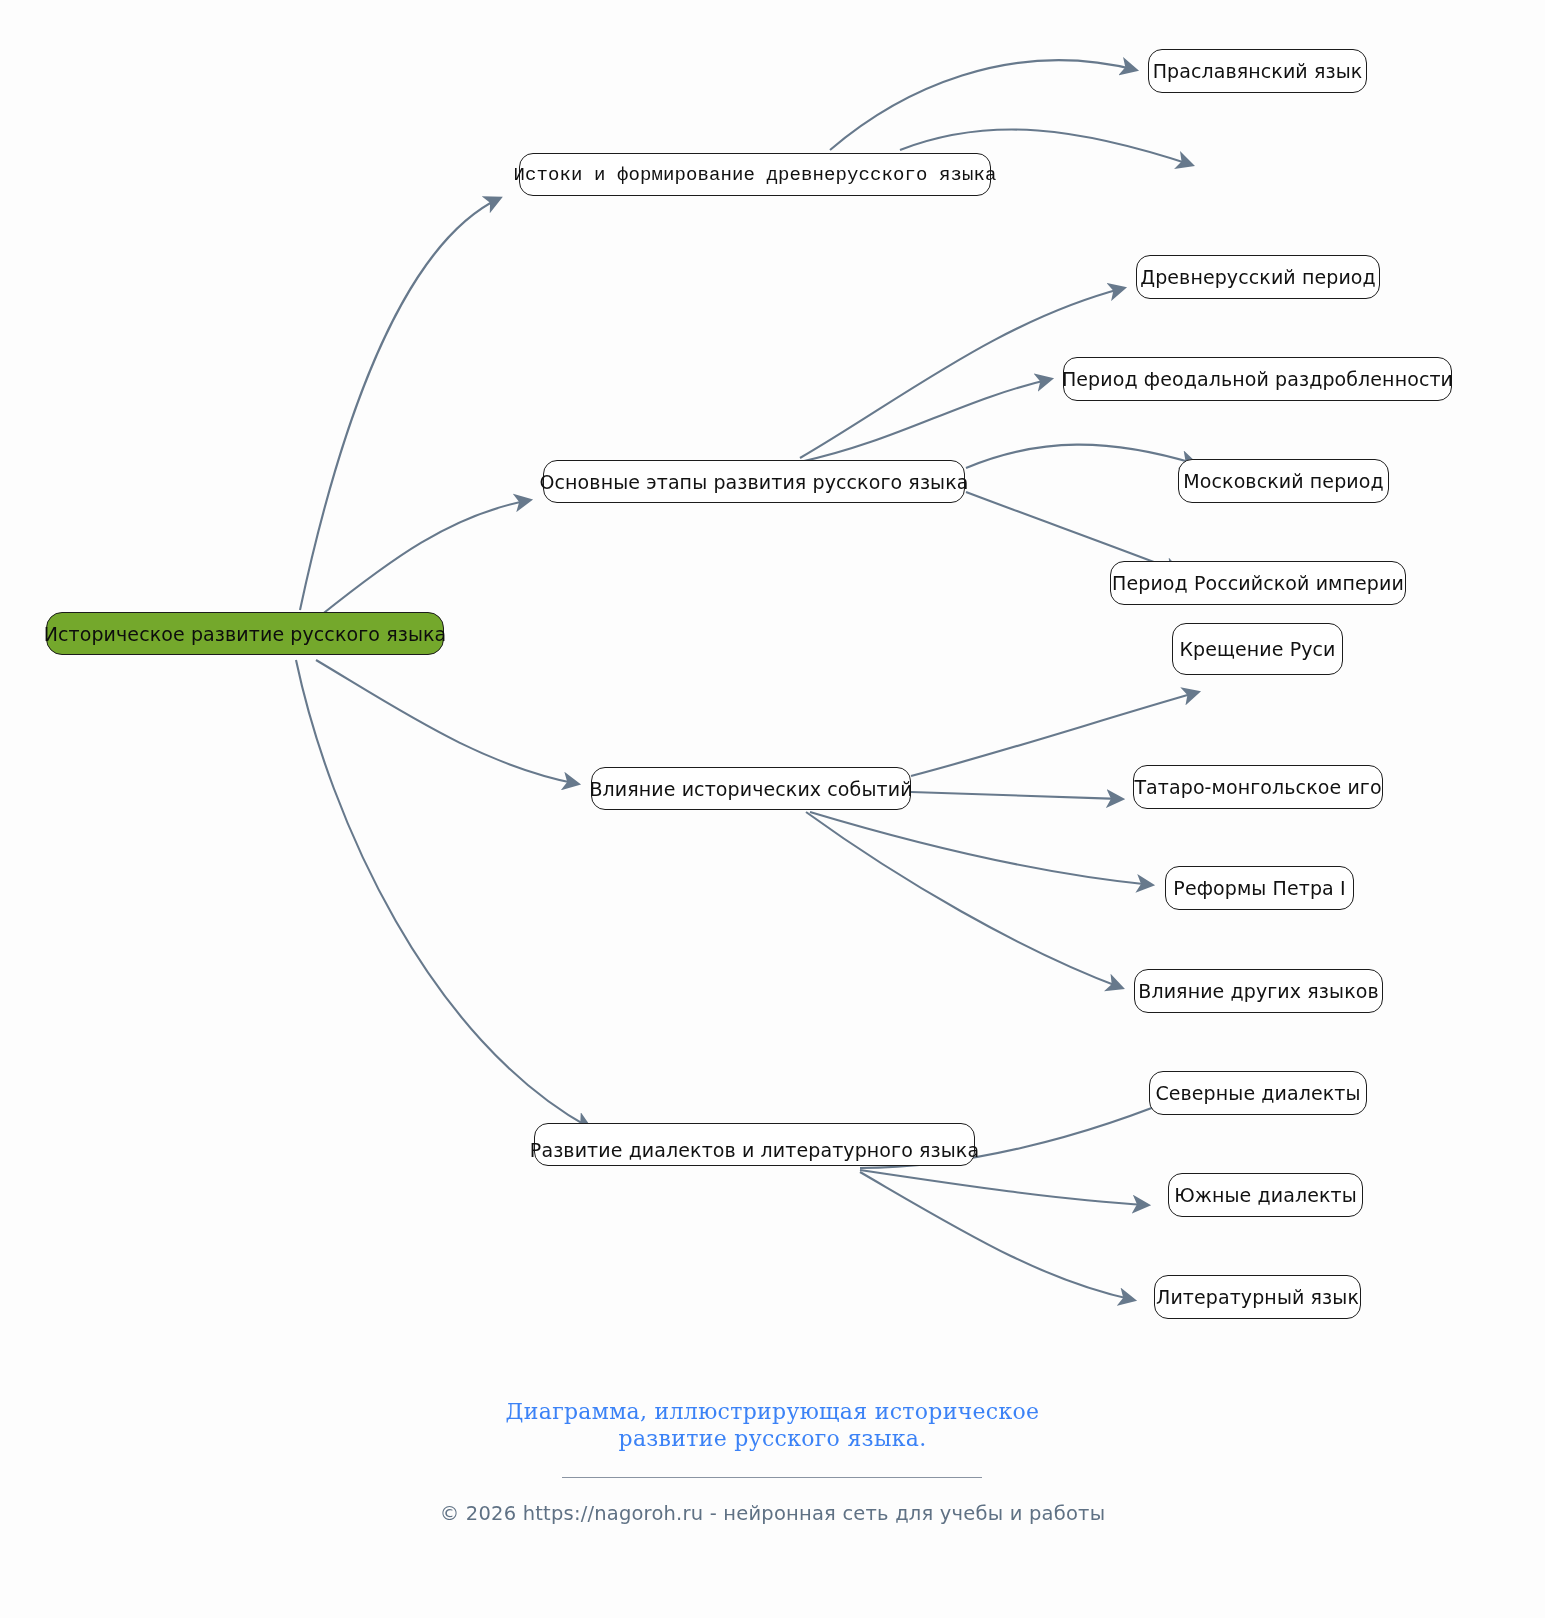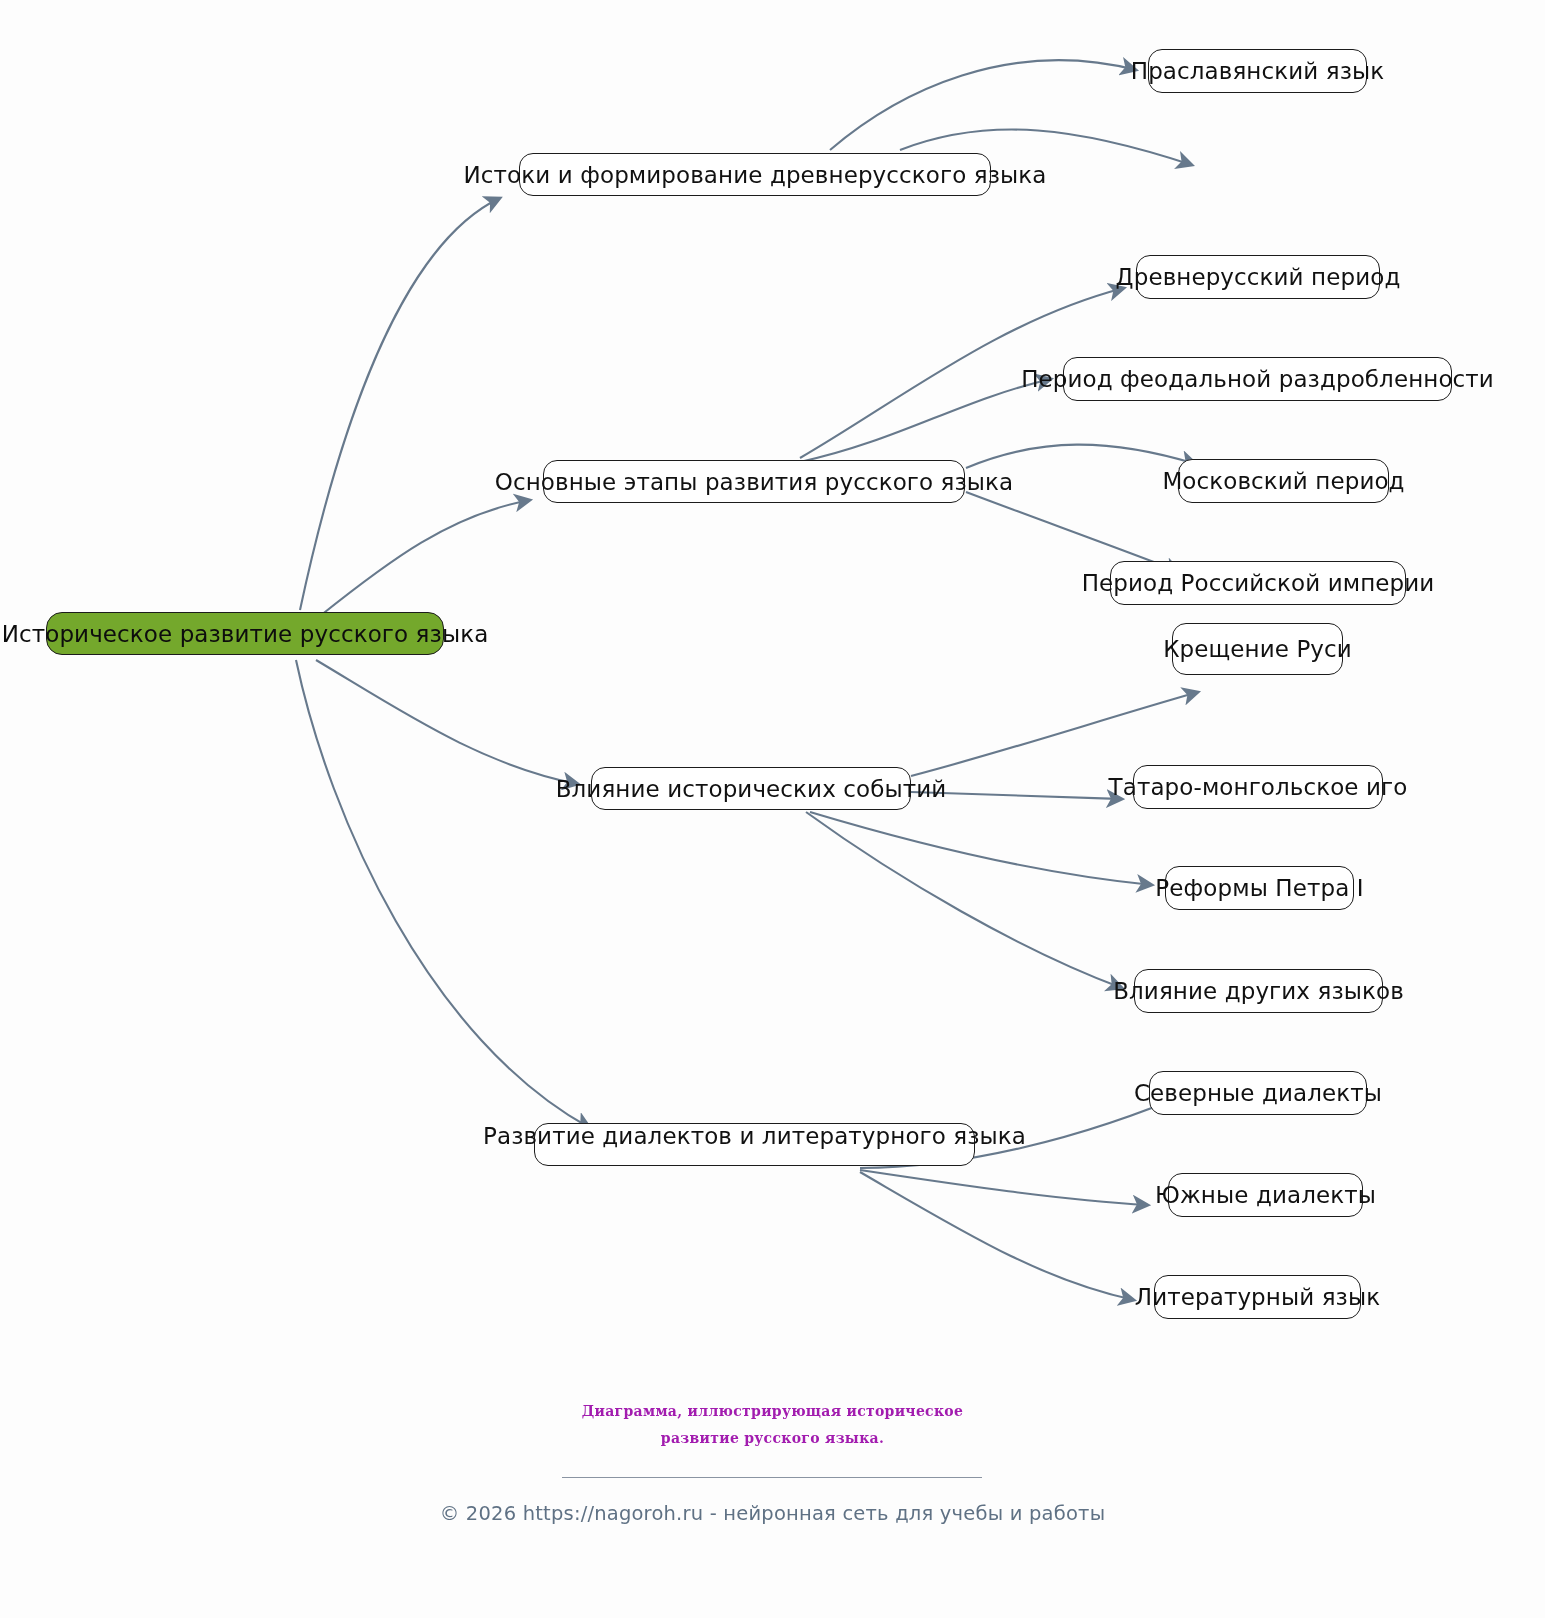--- a/index.html
+++ b/index.html
@@ -35,47 +35,47 @@
   .node {
     position: absolute;
     box-sizing: border-box;
     display: flex;
     align-items: center;
     justify-content: center;
     border: 1.6px solid #1c1c1c;
     border-radius: 14px;
     background: #ffffff;
     color: #111111;
-    font-size: 23px;
+    font-size: 19px;
     letter-spacing: 0.1px;
     white-space: nowrap;
-    padding: 16px 16px;
+    padding: 4px 16px;
     font-family: "DejaVu Sans", sans-serif;
   }
 
   .node.root {
     background: #74a82c;
     border: 1.8px solid #1c1c1c;
     border-radius: 16px;
     color: #0d0d0d;
   }
 
   .footer {
     position: absolute;
     left: 0;
     width: 1545px;
     text-align: center;
   }
 
   .caption {
     top: 1398px;
-    color: #a21caf;
+    color: #3b82f6;
     font-family: "DejaVu Serif", serif;
-    font-weight: bold;
-    font-size: 14px;
+    font-weight: normal;
+    font-size: 22px;
     line-height: 27px;
     letter-spacing: 0.3px;
   }
 
   .rule {
     position: absolute;
     top: 1477px;
     left: 562px;
     width: 420px;
     border-top: 1.4px solid #8a94a2;
@@ -124,21 +124,21 @@
       <path d="M 860 1168 C 960 1168 1080 1140 1196 1090"></path>
       <path d="M 860 1170 C 960 1185 1060 1200 1148 1205"></path>
       <path d="M 860 1172 C 960 1230 1040 1280 1134 1300"></path>
     </g>
   </svg>
 
   <div class="node root" style="left:46px; top:612px; width:398px; height:43px;">
     <span>Историческое развитие русского языка</span>
   </div>
 
-  <div class="node" style="left:519px; top:153px; width:472px; height:43px;">
+  <div class="node" style="left:519px; top:153px; width:472px; height:43px;font-family:Liberation Mono, monospace;">
     <span>Истоки и формирование древнерусского языка</span>
   </div>
   <div class="node" style="left:1148px; top:49px; width:219px; height:44px;">
     <span>Праславянский язык</span>
   </div>
 
   <div class="node" style="left:543px; top:460px; width:422px; height:43px;">
     <span>Основные этапы развития русского языка</span>
   </div>
   <div class="node" style="left:1136px; top:255px; width:244px; height:44px;">

